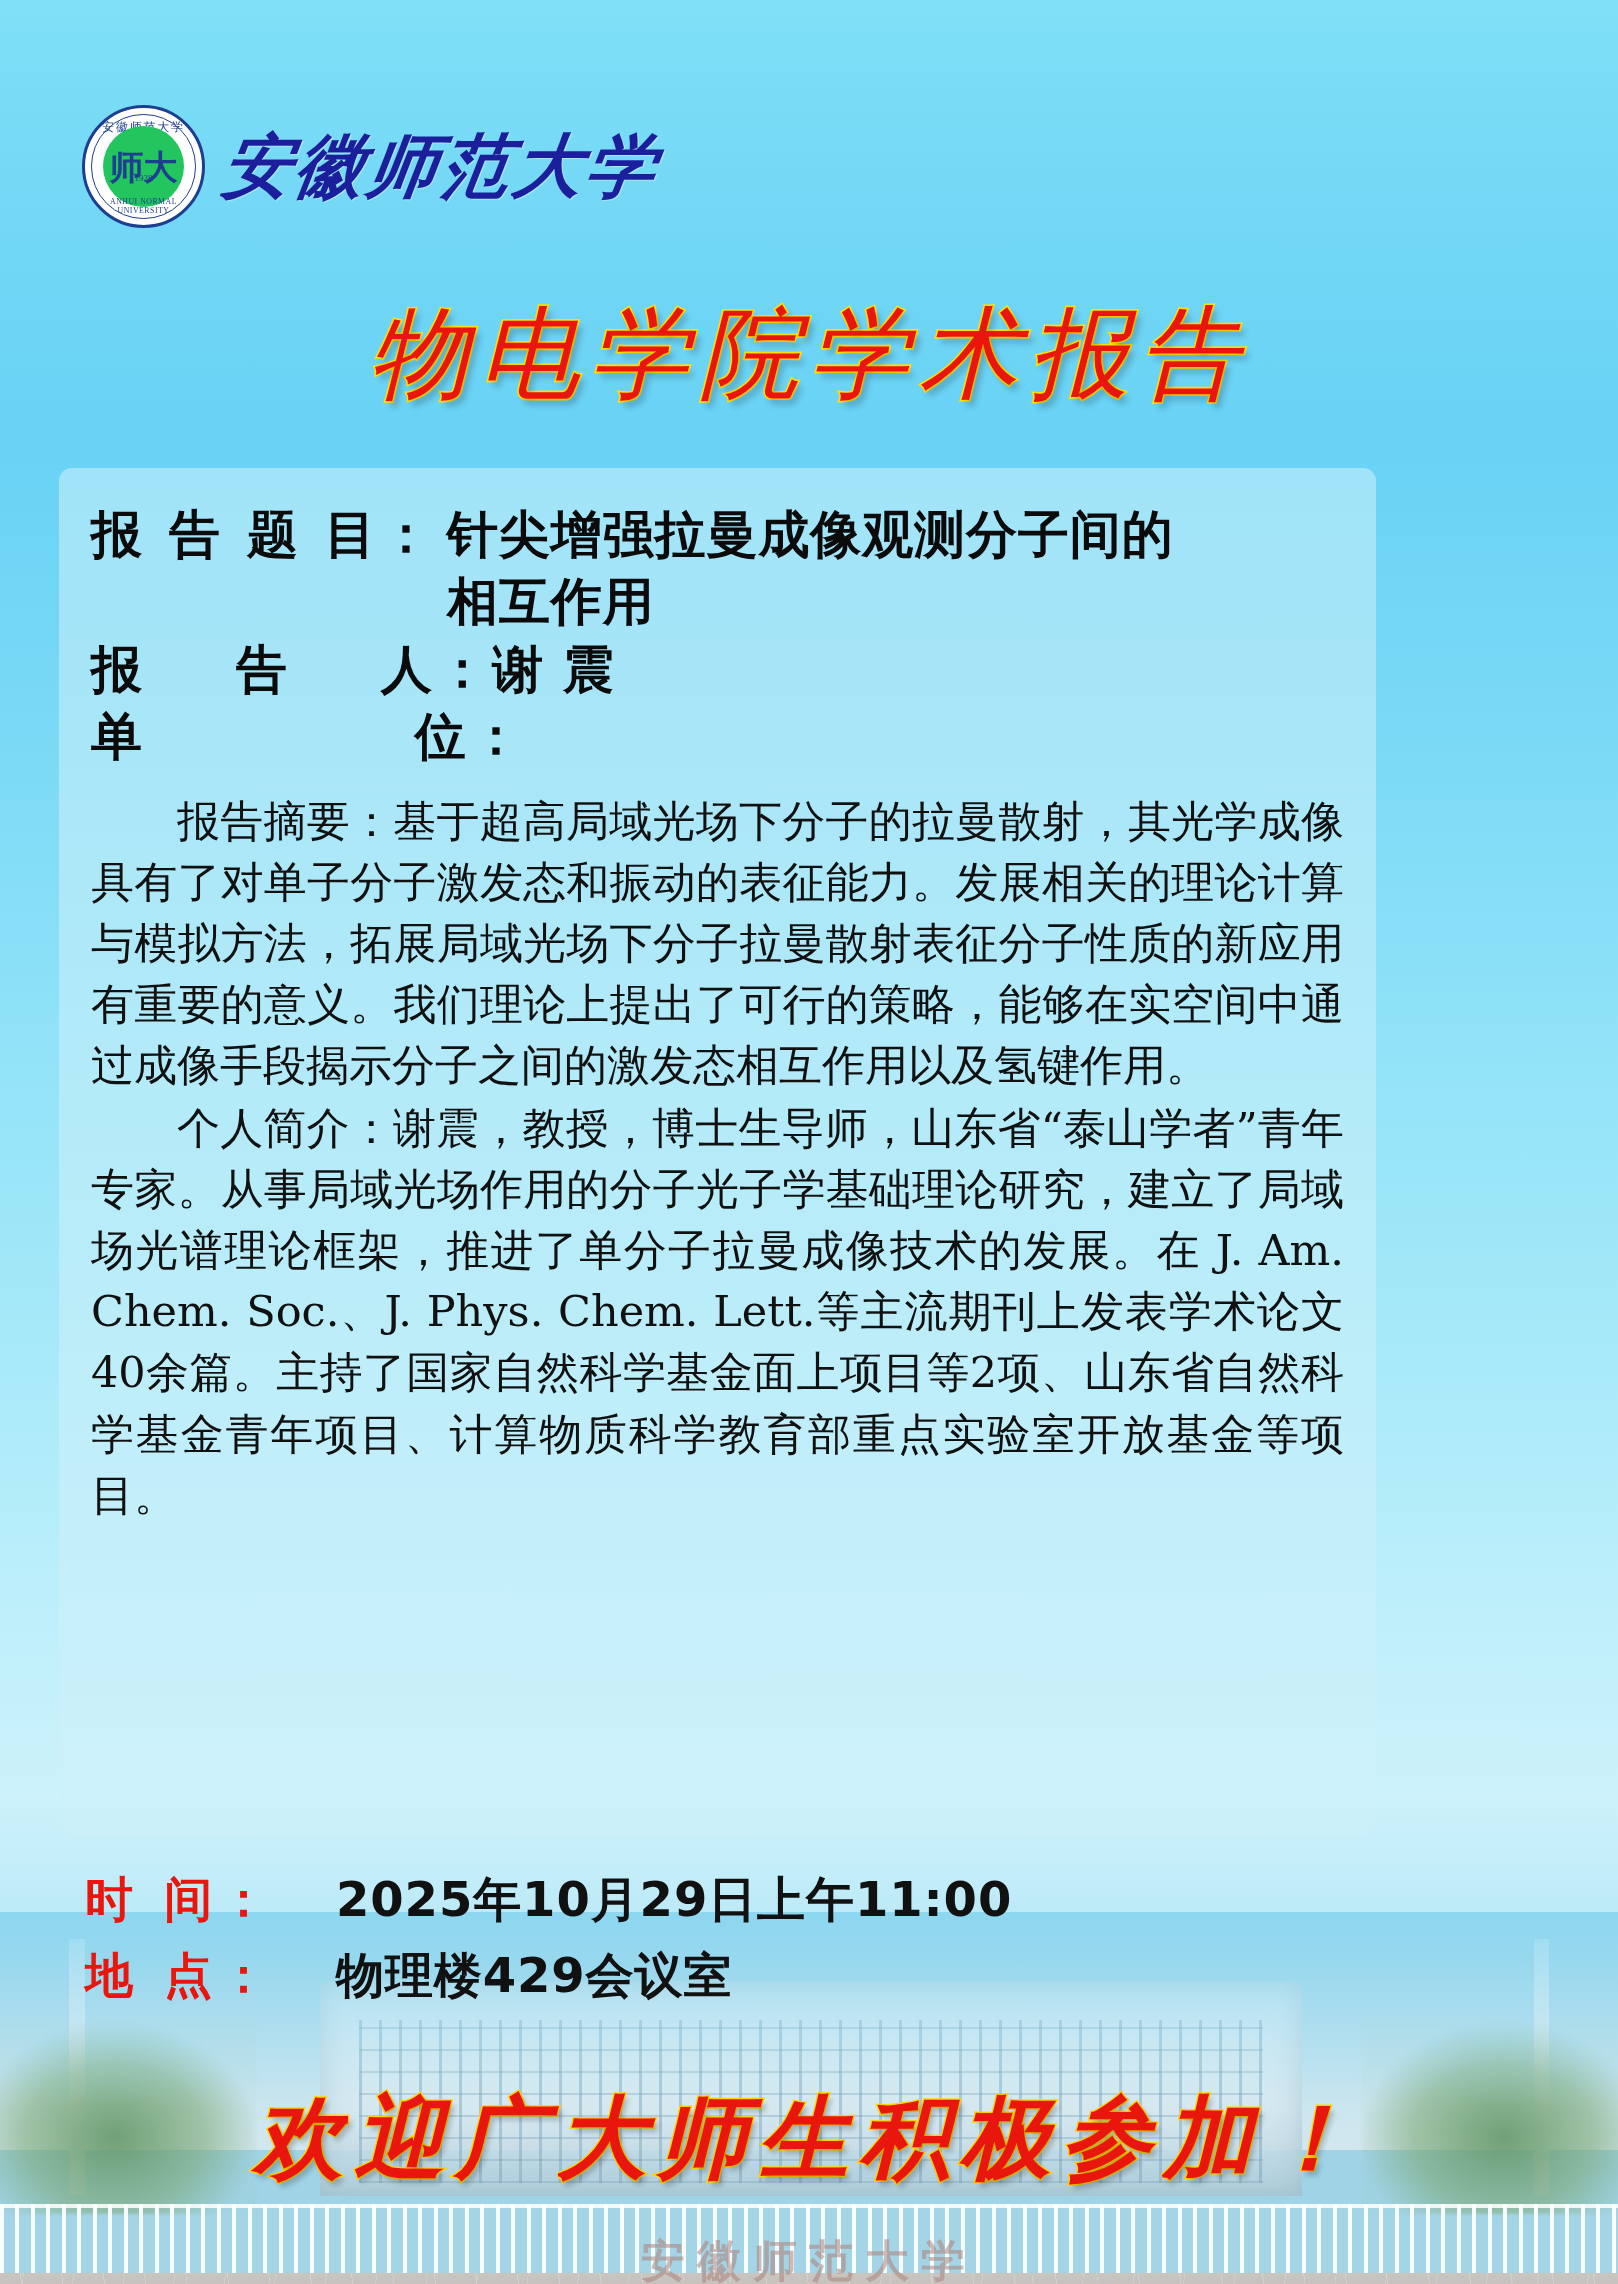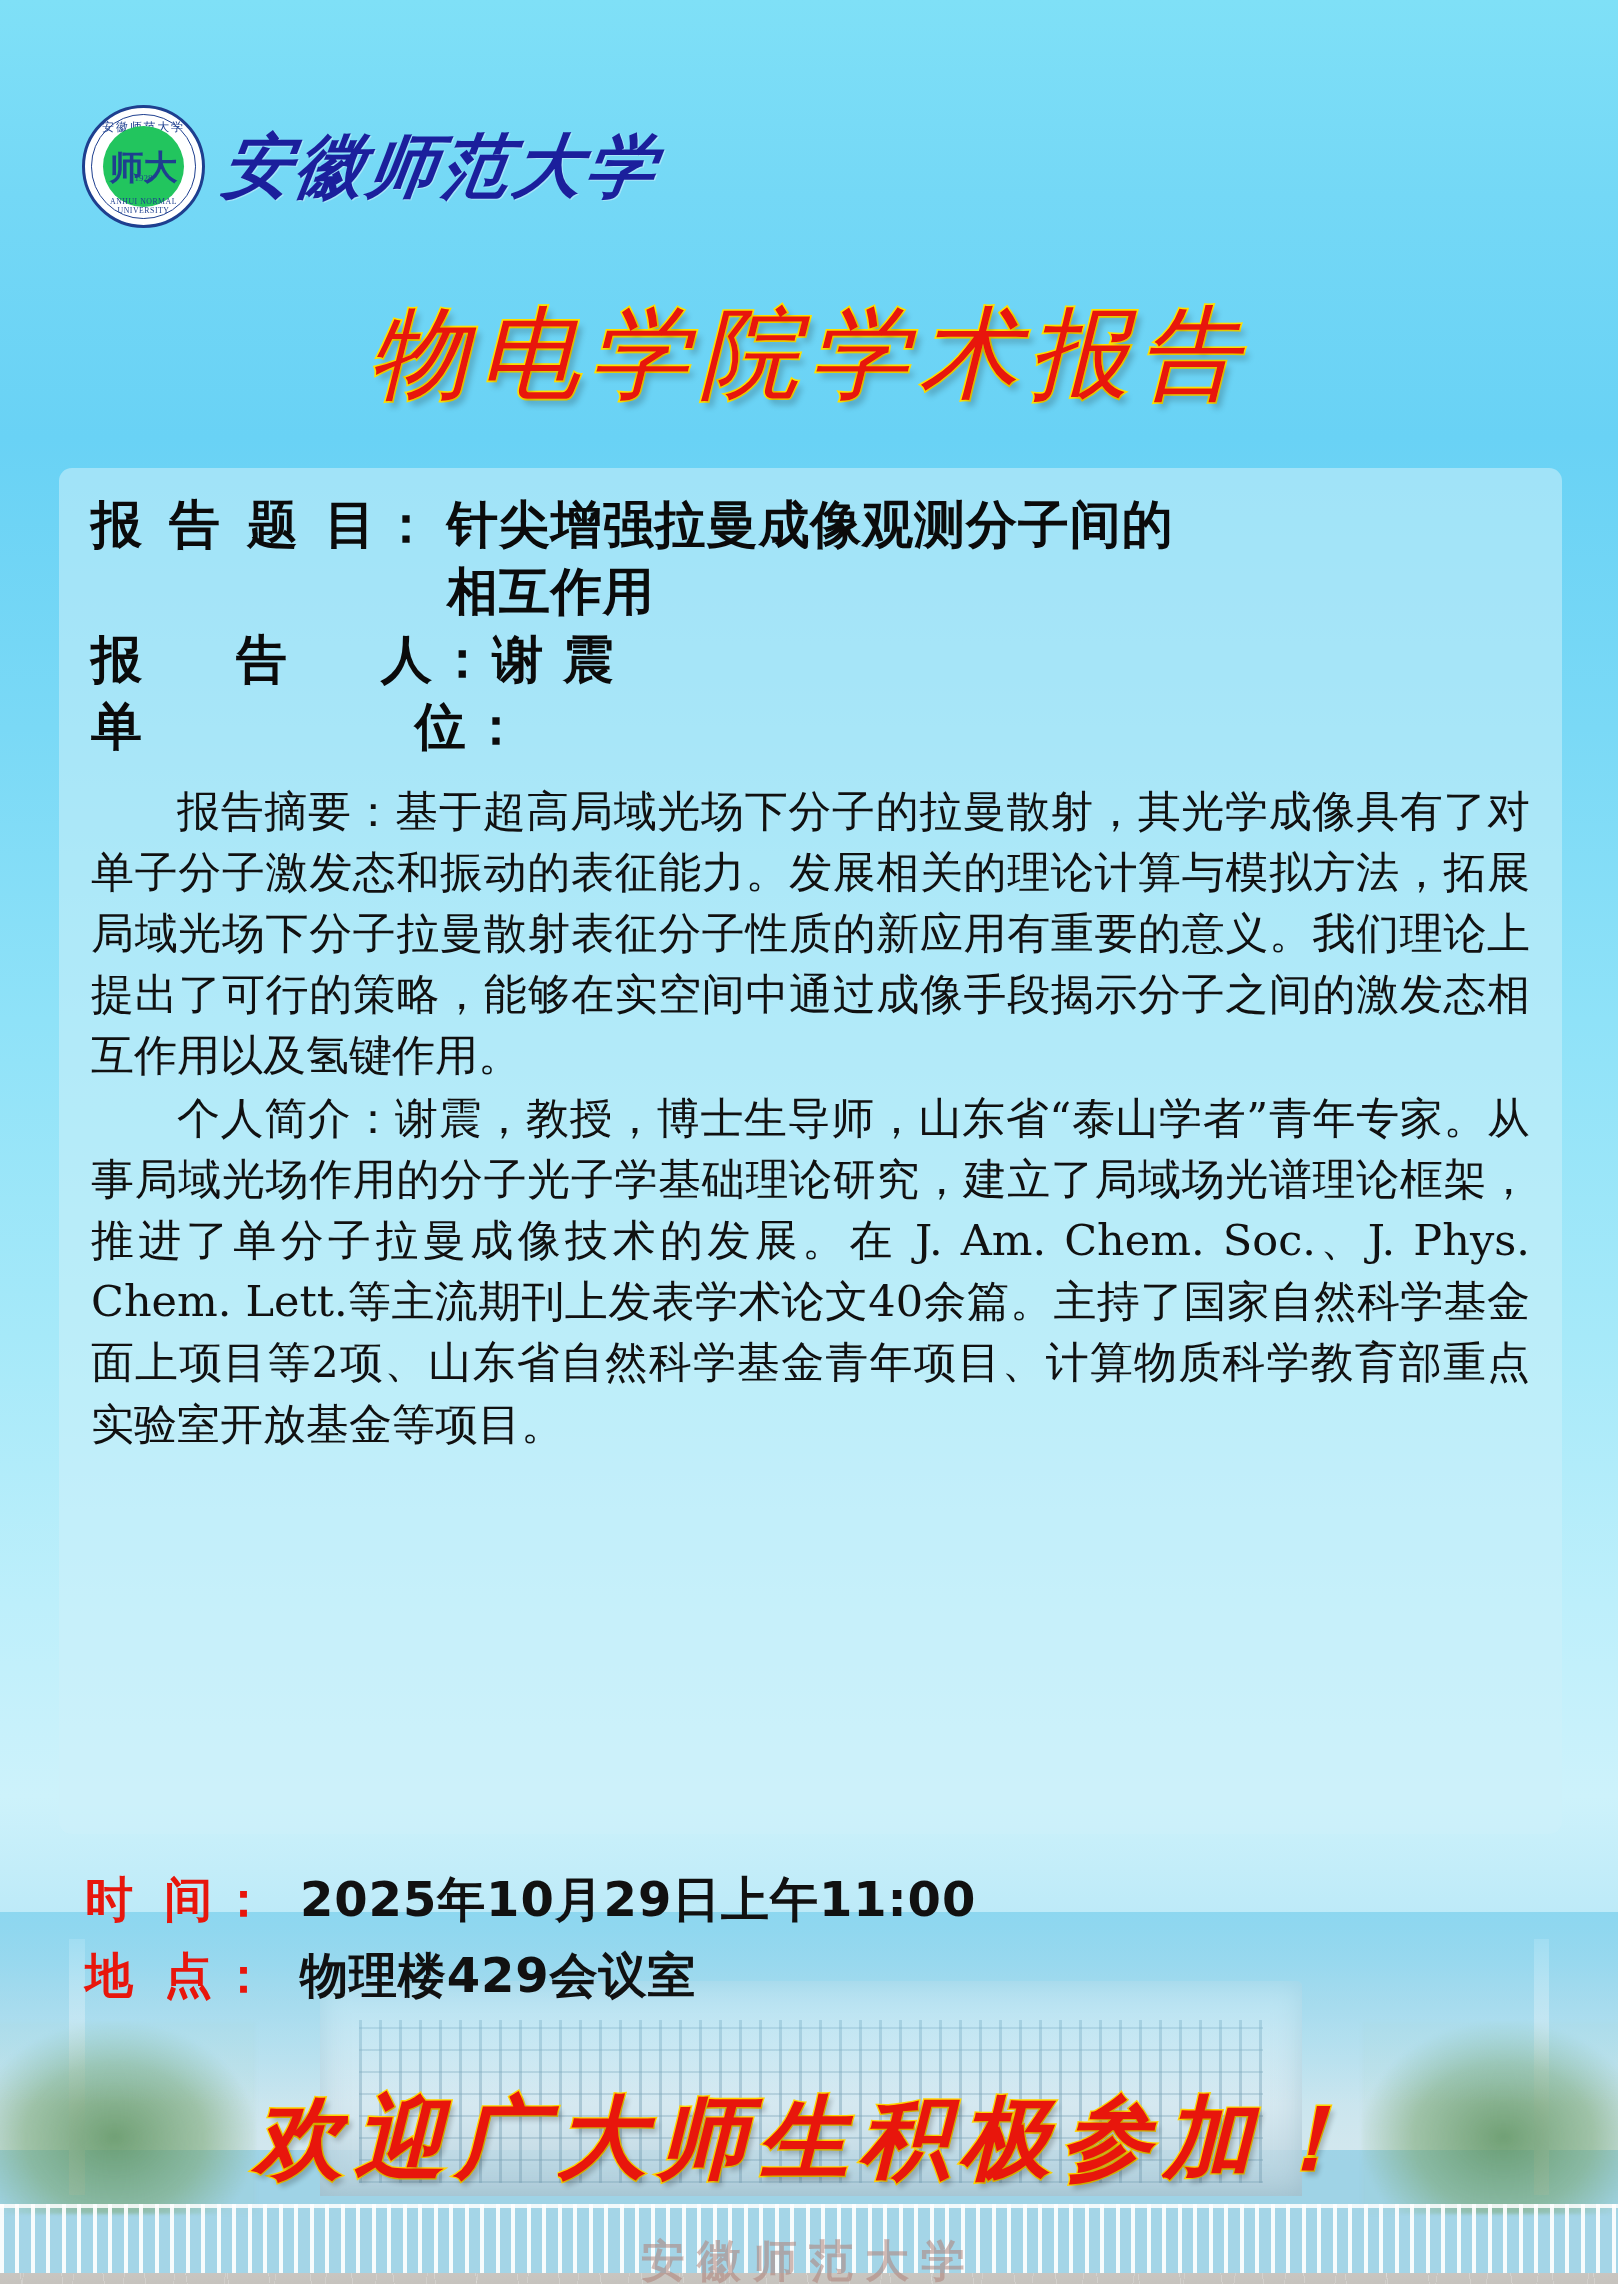--- a/index.html
+++ b/index.html
@@ -227,26 +227,26 @@
     text-shadow:
       0 0 0 #ffe000,
       4.6px 5.5px 6.4px rgba(0,0,0,0.22);
   }
 
   
   .panel {
     position: absolute;
     left: 59px;
     top: 468px;
-    width: 1503px;
+    width: 1317px;
     height: 1366px;
     background: rgba(206,240,250,0.55);
     border-radius: 12.8px;
     box-sizing: border-box;
-    padding: 23px 32px 18px 32px;
+    padding: 33px 32px 18px 32px;
   }
 
   .field-row {
     display: flex;
     align-items: flex-start;
     font-family: "DejaVu Sans", sans-serif;
     font-weight: bold;
     font-size: 51px;
     color: #0b0b0b;
     line-height: 1.32;
@@ -287,20 +287,21 @@
     left: 85px;
     top: 1868px;
     font-size: 48px;
     font-weight: bold;
     font-family: "DejaVu Sans", sans-serif;
   }
   .meta-row {
     display: flex;
     align-items: center;
     margin-bottom: 12px;
+    gap: 36px;
   }
   .meta-label {
     color: #e8160c;
     flex: 0 0 215px;
     letter-spacing: 7.3px;
     white-space: pre;
   }
   .meta-value {
     color: #111;
     letter-spacing: 0.9px;

